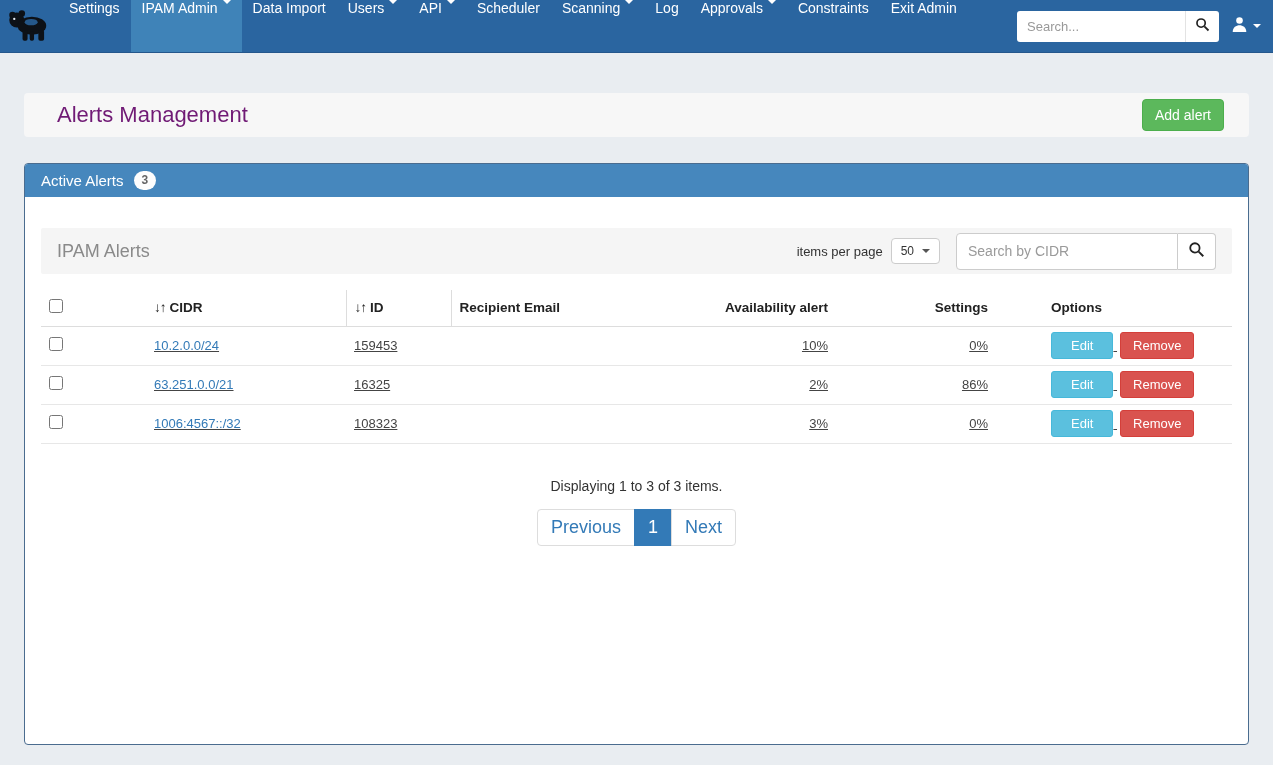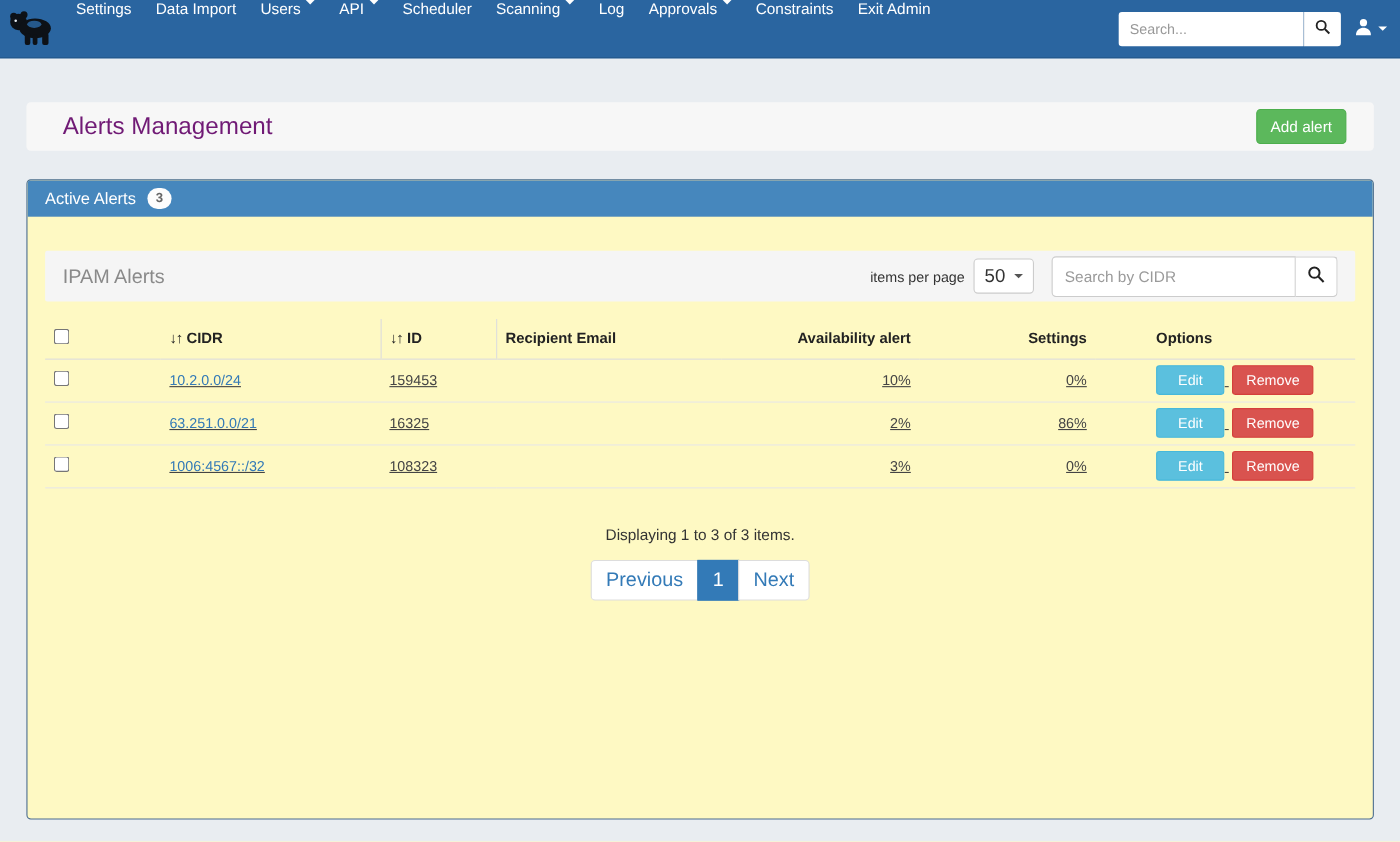--- a/index.html
+++ b/index.html
@@ -97,21 +97,21 @@
     font-size: 14px;
     font-family: inherit;
     padding: 7px 12px;
     border-radius: 4px;
     cursor: pointer;
   }
 
   
   .panel {
     margin-top: 26px;
-    background: #fef9c3;
+    background: #ffffff;
     border: 1px solid #4a6c8f;
     border-radius: 4px;
     height: 582px;
     overflow: hidden;
   }
   .panel-heading {
     background: #4687bd;
     height: 33px;
     display: flex;
     align-items: center;
@@ -143,21 +143,21 @@
     border-radius: 2px;
   }
   .table-title { font-size: 18px; color: #8a8a8a; font-weight: 400; }
   .toolbar-right { display: flex; align-items: center; }
   .ipp-label { font-size: 13px; color: #333; margin-right: 8px; }
   .select-box {
     background: #fff;
     border: 1px solid #ccc;
     border-radius: 4px;
     padding: 5px 9px;
-    font-size: 17px;
+    font-size: 12px;
     display: flex;
     align-items: center;
     cursor: pointer;
     margin-right: 16px;
   }
   .select-box .caret-dark {
     display: inline-block;
     width: 0; height: 0;
     border-left: 4px solid transparent;
     border-right: 4px solid transparent;
@@ -260,20 +260,24 @@
           <rect x="45" y="31" width="8" height="15" rx="2.5"></rect>
         </g>
         <ellipse cx="35" cy="20" rx="9" ry="4.5" fill="#2a65a0" opacity="0.85"></ellipse>
         <circle cx="11.5" cy="15.5" r="1.6" fill="#e8eef5"></circle>
       </svg>
     </span>
   </div>
   <ul class="nav-items">
     <li class="nav-item">
         <span>Settings</span>
+      </li>
+    <li class="nav-item active">
+        <span>IPAM Admin</span>
+        <span class="caret"></span>
       </li>
     <li class="nav-item">
         <span>Data Import</span>
       </li>
     <li class="nav-item">
         <span>Users</span>
         <span class="caret"></span>
       </li>
     <li class="nav-item">
         <span>API</span>

